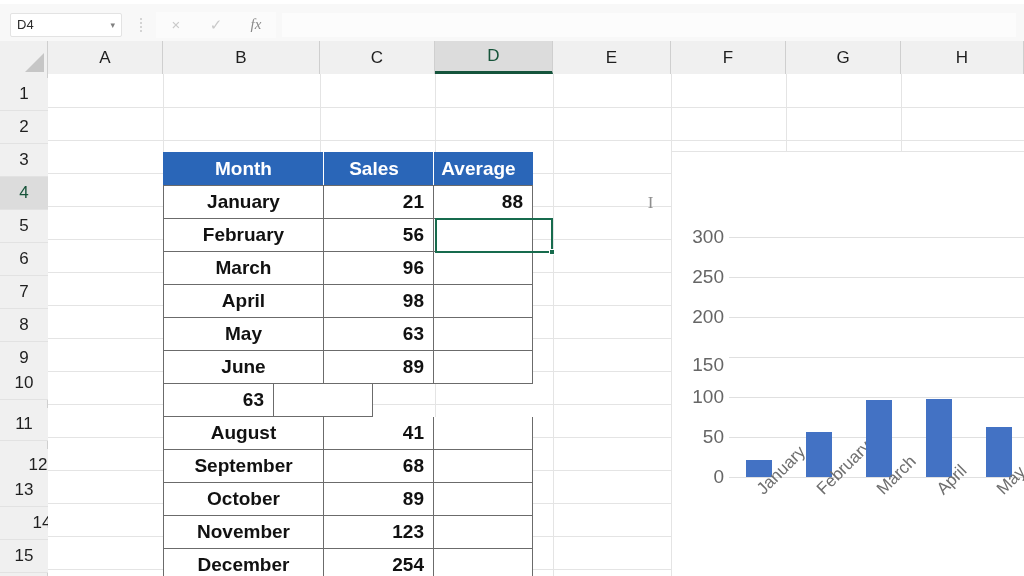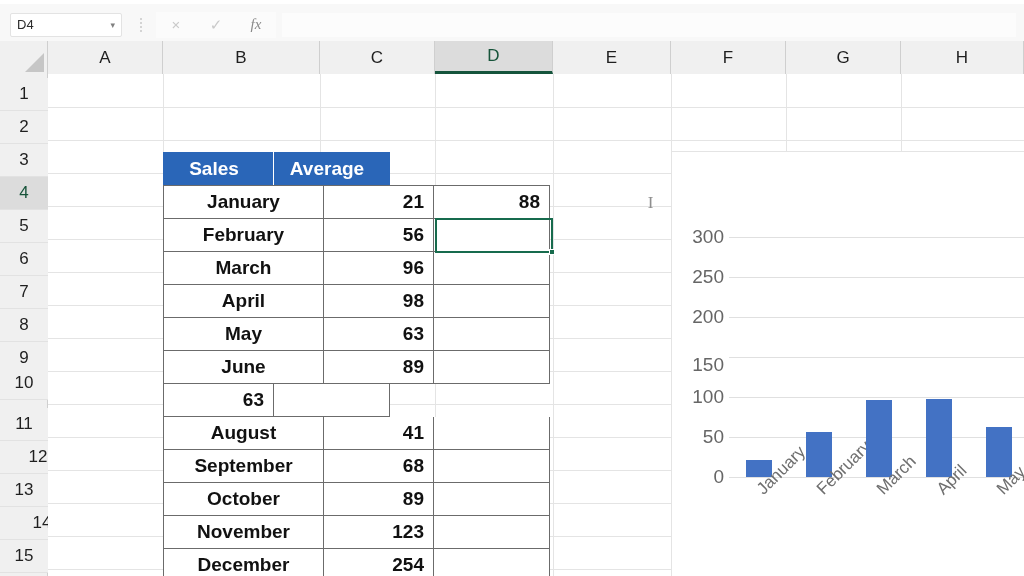--- a/index.html
+++ b/index.html
@@ -119,21 +119,21 @@
     border-left: 1px solid #ffffff;
     border-bottom: none;
     justify-content: center;
   }
   .trow.hdr .tcell:first-child { border-left: 1px solid #2a66b8; }
   .trow.hdr .tcell:last-child { border-right: 1px solid #2a66b8; }
   .trow:not(.hdr) .tcell:last-child { border-right: 1px solid #6b6b6b; }
   .trow.hdr { border-bottom: 1px solid #6b6b6b; }
   .c-month { width: 160px; justify-content: center; }
   .c-sales { width: 110px; justify-content: flex-end; padding-right: 9px; }
-  .c-avg   { width: 117px; justify-content: flex-end; padding-right: 9px; }
+  .c-avg   { width: 100px; justify-content: flex-end; padding-right: 9px; }
 
   
   #selection {
     position: absolute; left: 435px; top: 177px; width: 118px; height: 35px;
     border: 2px solid #176b4d; background: transparent;
   }
   #selection .handle {
     position: absolute; right: -4px; bottom: -4px;
     width: 6px; height: 6px; background: #176b4d;
     border: 1px solid #fff;
@@ -259,21 +259,21 @@
         </div>
         <div class="row-head" style="top: 268px; height: 33px;">
           <span>9</span>
         </div>
         <div class="row-head" style="top: 293px; height: 33px;">
           <span>10</span>
         </div>
         <div class="row-head" style="top: 334px; height: 33px; text-align: right;">
           <span>11</span>
         </div>
-        <div class="row-head" style="top: 367px; height: 33px; padding-left: 28px;">
+        <div class="row-head" style="top: 375px; height: 33px; padding-left: 28px;">
           <span>12</span>
         </div>
         <div class="row-head" style="top: 400px; height: 33px;">
           <span>13</span>
         </div>
         <div class="row-head" style="top: 433px; height: 33px; padding-left: 36px;">
           <span>14</span>
         </div>
         <div class="row-head" style="top: 466px; height: 33px;">
           <span>15</span>
@@ -300,20 +300,21 @@
         <div class="hline" style="top: 330px;"></div>
         <div class="hline" style="top: 363px;"></div>
         <div class="hline" style="top: 396px;"></div>
         <div class="hline" style="top: 429px;"></div>
         <div class="hline" style="top: 462px;"></div>
         <div class="hline" style="top: 495px;"></div>
       </div>
 
     <div id="data-table">
         <div class="trow hdr">
+          <div class="tcell c-month">Month</div>
           <div class="tcell c-sales">Sales</div>
           <div class="tcell c-avg">Average</div>
         </div>
         <div class="trow">
           <div class="tcell c-month">January</div>
           <div class="tcell c-sales">21</div>
           <div class="tcell c-avg">88</div>
         </div>
         <div class="trow">
           <div class="tcell c-month">February</div>

